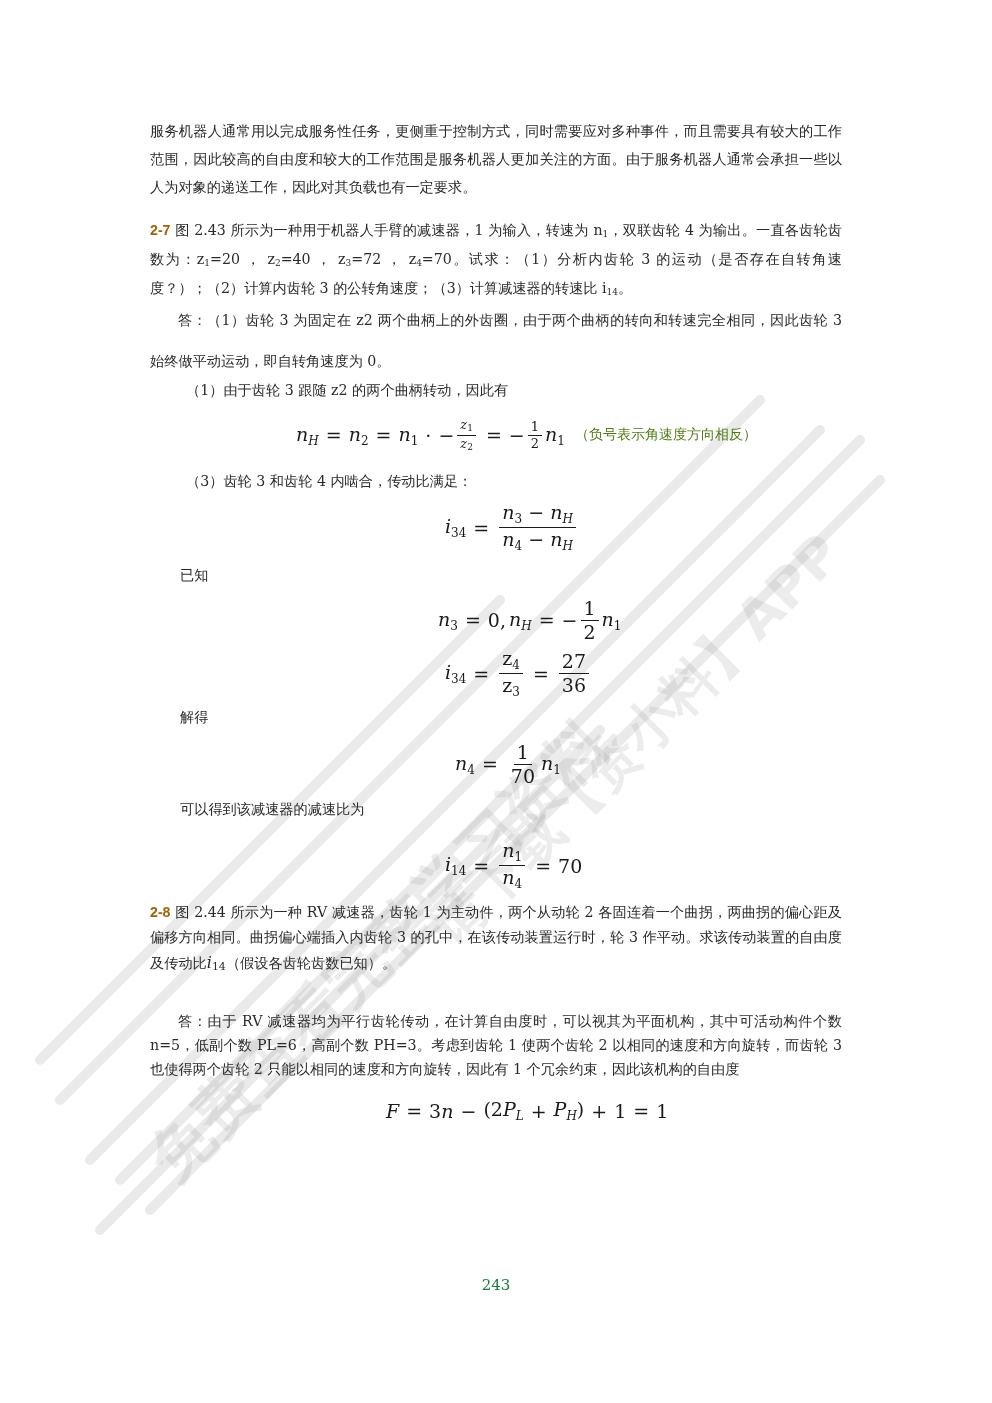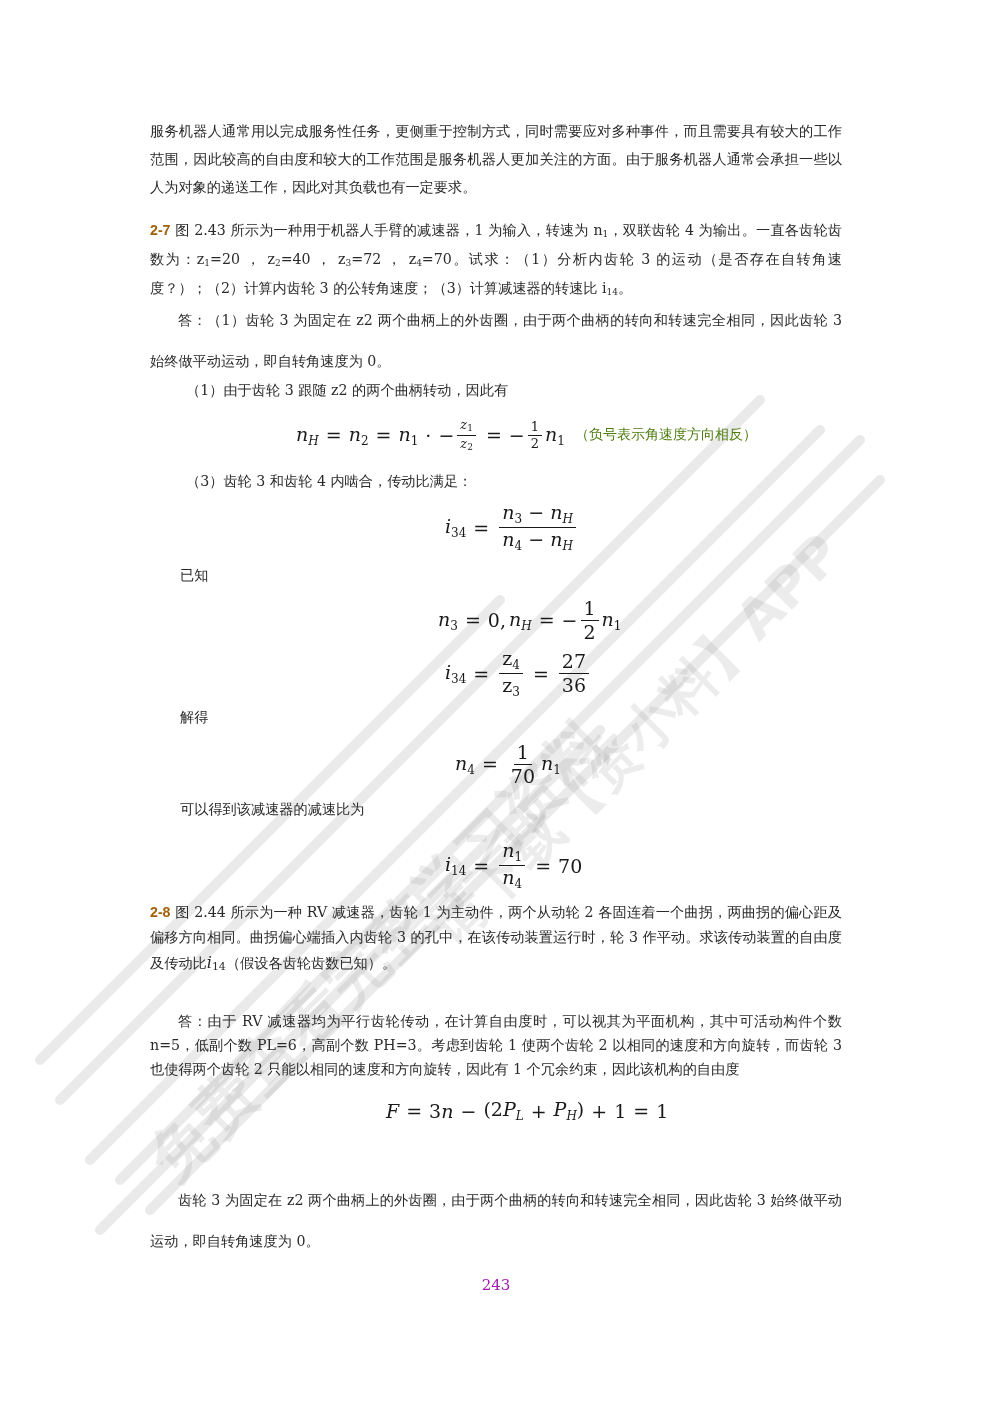--- a/index.html
+++ b/index.html
@@ -25,21 +25,21 @@
     .math i { font-style: italic; }
     .math sub { font-size: 12px; vertical-align: -4px; font-style: normal; }
     .frac { display: inline-flex; flex-direction: column; align-items: center; margin: 0 3px; vertical-align: middle; }
     .frac .num { border-bottom: 1.2px solid #1a1a1a; padding: 0 3px 1px; line-height: 1.1; }
     .frac .den { padding: 1px 3px 0; line-height: 1.1; }
     .frac.small { font-size: 13px; }
     .frac.small sub { font-size: 9px; vertical-align: -2px; }
     .op { margin: 0 7px; }
     .note { font-family: "DejaVu Sans", sans-serif; font-size: 14px; margin-left: 10px; color: #4d7c0f; }
 
-    .pageno { position: absolute; left: 0; width: 992px; top: 1276px; text-align: center; font-size: 15px; color: #a21caf; }
+    .pageno { position: absolute; left: 0; width: 992px; top: 1276px; text-align: center; font-size: 15px; color: #15803d; }
   </style>
 </head>
 <body>
 
 <div class="page">
 
   <div class="wm">
     <svg width="992" height="1403" style="position:absolute;left:0;top:0">
       <g stroke="#d9d9d9" stroke-width="10" stroke-linecap="round" opacity="0.55">
         <line x1="90" y1="1160" x2="820" y2="430"></line>
@@ -167,17 +167,16 @@
         <span class="op">−</span>
       <span>(2<i>P</i><sub><i>L</i></sub></span>
         <span class="op">+</span>
       <span><i>P</i><sub><i>H</i></sub>)</span>
         <span class="op">+</span>
         <span>1</span>
         <span class="op">=</span>
         <span>1</span>
     </div>
 
-    <div class="p indent" style="top:1180px; line-height:41px;">齿轮 3 为固定在 z2 两个曲柄上的外齿圈，由于两个曲柄的转向和转速完全相同，因此齿轮 3 始终做平动运动，即自转角速度为 0。</div>
 
     <div class="pageno">243</div>
   </div>
 </div>
 
 </body></html>

